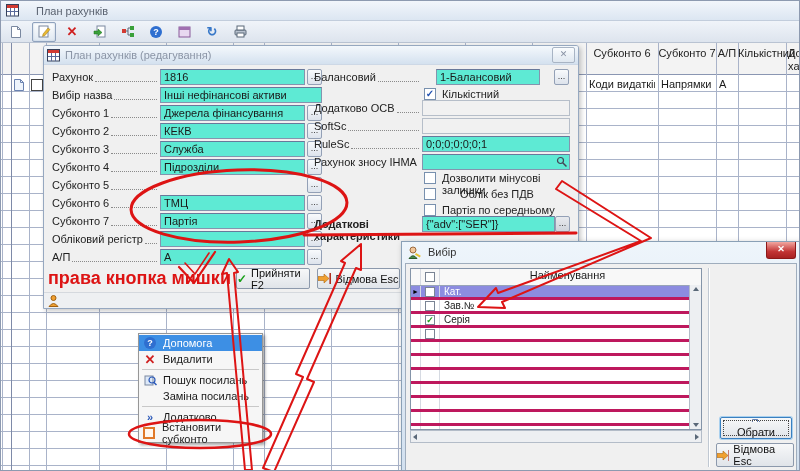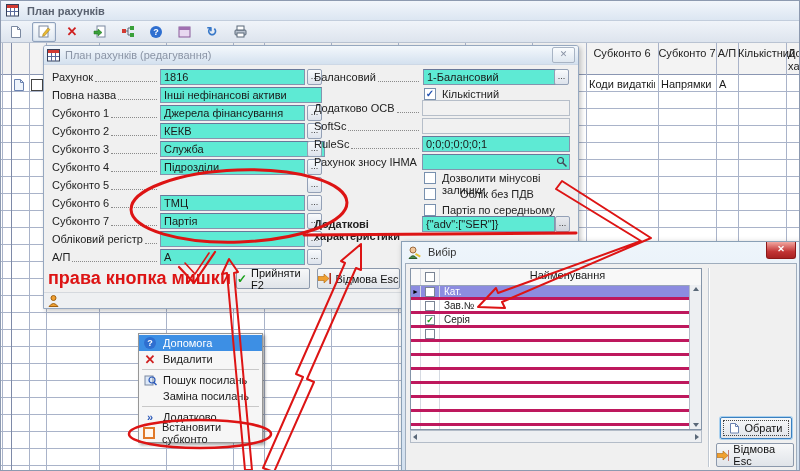--- a/index.html
+++ b/index.html
@@ -3,21 +3,21 @@
 <meta charset="utf-8">
 <style>
   html,body{margin:0;padding:0;}
   body{font-family:"Liberation Sans",sans-serif;}
   .screen{position:relative;width:800px;height:471px;overflow:hidden;background:#fff;
           font-size:11px;color:#1a1a1a;border:1px solid #8d9ab0;box-sizing:border-box;}
   
   .titlebar{position:absolute;left:0;top:0;width:800px;height:20px;
             background:linear-gradient(#f2f6fb,#dce6f2);display:flex;align-items:center;
             padding-left:5px;box-sizing:border-box;border-bottom:1px solid #c2cddc;color:#5a6270;}
-  .titlebar .ttl{margin-left:8px;font-weight:bold;}
+  .titlebar .ttl{margin-left:17px;}
   .toolbar{position:absolute;left:0;top:20px;width:800px;height:22px;
            background:linear-gradient(#f0f4f9,#dde4ee);border-bottom:1px solid #b9c3d2;
            display:flex;align-items:center;padding-left:3px;box-sizing:border-box;gap:4px;}
   .tbtn{width:22px;height:18px;display:flex;align-items:center;justify-content:center;border:1px solid transparent;border-radius:2px;}
   .tbtn.pressed{border:1px solid #8fa2bd;background:linear-gradient(#fdfefe,#dfe8f2);box-shadow:inset 0 0 2px #b8c6d8;}
   .glyph-del{color:#cf1f1f;font-weight:bold;font-size:13px;line-height:13px;}
   .glyph-ref{color:#3878c8;font-weight:bold;font-size:13px;line-height:13px;}
   .help-ic{display:inline-block;width:12px;height:12px;border-radius:50%;background:#2f6fd0;color:#fff;
            font-size:9px;font-weight:bold;text-align:center;line-height:12px;}
   
@@ -83,21 +83,21 @@
         text-align:center;font-weight:bold;color:#18a018;}
   .c-name{flex:1;padding-left:4px;}
   .vscroll{position:absolute;right:0;top:16px;bottom:0;width:12px;background:#edeff2;border-left:1px solid #b3bcc8;box-sizing:border-box;}
   .hscroll{position:absolute;left:8px;top:188px;width:292px;height:13px;background:#edeff2;border:1px solid #b3bcc8;box-sizing:border-box;}
   .sarr{position:absolute;display:flex;align-items:center;justify-content:center;}
   .tri-up{width:0;height:0;border-left:3px solid transparent;border-right:3px solid transparent;border-bottom:4px solid #5a6878;}
   .tri-dn{width:0;height:0;border-left:3px solid transparent;border-right:3px solid transparent;border-top:4px solid #5a6878;}
   .tri-lf{width:0;height:0;border-top:3px solid transparent;border-bottom:3px solid transparent;border-right:4px solid #5a6878;}
   .tri-rt{width:0;height:0;border-top:3px solid transparent;border-bottom:3px solid transparent;border-left:4px solid #5a6878;}
   .vsep{position:absolute;left:306px;top:26px;bottom:4px;width:1px;background:#c0c8d2;box-shadow:1px 0 0 #fff;}
-  .btn.focused{border:1px solid #3a80c0;box-shadow:0 0 0 1px #a9d0ee;outline:1px dotted #444;outline-offset:-4px;}
+  .btn.focused{border:1px solid #3a80c0;box-shadow:0 0 0 1px #a9d0ee;outline:1px dotted #444;outline-offset:-4px;flex-direction:column;}
   
   .anno{position:absolute;left:0;top:0;width:800px;height:471px;z-index:50;pointer-events:none;}
 </style>
 </head>
 <body>
 
 <div class="screen">
 
   <div class="titlebar">
     <svg width="13" height="13">
@@ -210,21 +210,21 @@
     </div>
 
     <div class="flabel" style="top:25px">
         <span>Рахунок</span>
         <span class="leader"></span>
       </div>
     <div class="tfield" style="left:116px;top:23px;width:145px">1816</div>
     <div class="dotbtn" style="left:263px;top:23px">...</div>
 
     <div class="flabel" style="top:43px">
-        <span>Повна назва</span>
+        <span>Вибір назва</span>
         <span class="leader"></span>
       </div>
     <div class="tfield" style="left:116px;top:41px;width:162px">Інші нефінансові активи</div>
 
     <div class="flabel" style="top:61px">
         <span>Субконто 1</span>
         <span class="leader"></span>
       </div>
     <div class="tfield" style="left:116px;top:59px;width:145px">Джерела фінансування</div>
     <div class="dotbtn" style="left:263px;top:59px">...</div>
@@ -233,21 +233,21 @@
         <span>Субконто 2</span>
         <span class="leader"></span>
       </div>
     <div class="tfield" style="left:116px;top:77px;width:145px">КЕКВ</div>
     <div class="dotbtn" style="left:263px;top:77px">...</div>
 
     <div class="flabel" style="top:97px">
         <span>Субконто 3</span>
         <span class="leader"></span>
       </div>
-    <div class="tfield" style="left:116px;top:95px;width:165px">Служба</div>
+    <div class="tfield" style="left:116px;top:95px;width:145px">Служба</div>
     <div class="dotbtn" style="left:263px;top:95px">...</div>
 
     <div class="flabel" style="top:115px">
         <span>Субконто 4</span>
         <span class="leader"></span>
       </div>
     <div class="tfield" style="left:116px;top:113px;width:145px">Підрозділи</div>
     <div class="dotbtn" style="left:263px;top:113px">...</div>
 
     <div class="flabel" style="top:133px">
@@ -281,21 +281,21 @@
         <span>А/П</span>
         <span class="leader"></span>
       </div>
     <div class="tfield" style="left:116px;top:203px;width:145px">А</div>
     <div class="dotbtn" style="left:263px;top:203px">...</div>
 
     <div class="flabel rlabel" style="top:25px">
         <span>Балансовий</span>
         <span class="leader"></span>
       </div>
-    <div class="tfield" style="left:379px;top:23px;width:144px">1-Балансовий</div>
+    <div class="tfield" style="left:392px;top:23px;width:104px">1-Балансовий</div>
     <div class="dotbtn" style="left:510px;top:23px">...</div>
 
     <div class="cbx blue" style="left:380px;top:42px">✓</div>
     <div class="cblbl" style="left:398px;top:42px">Кількістний</div>
 
     <div class="flabel rlabel" style="top:56px">
         <span>Додатково ОСВ</span>
         <span class="leader"></span>
       </div>
     <div class="tfield dis" style="left:378px;top:54px;width:148px"></div>

